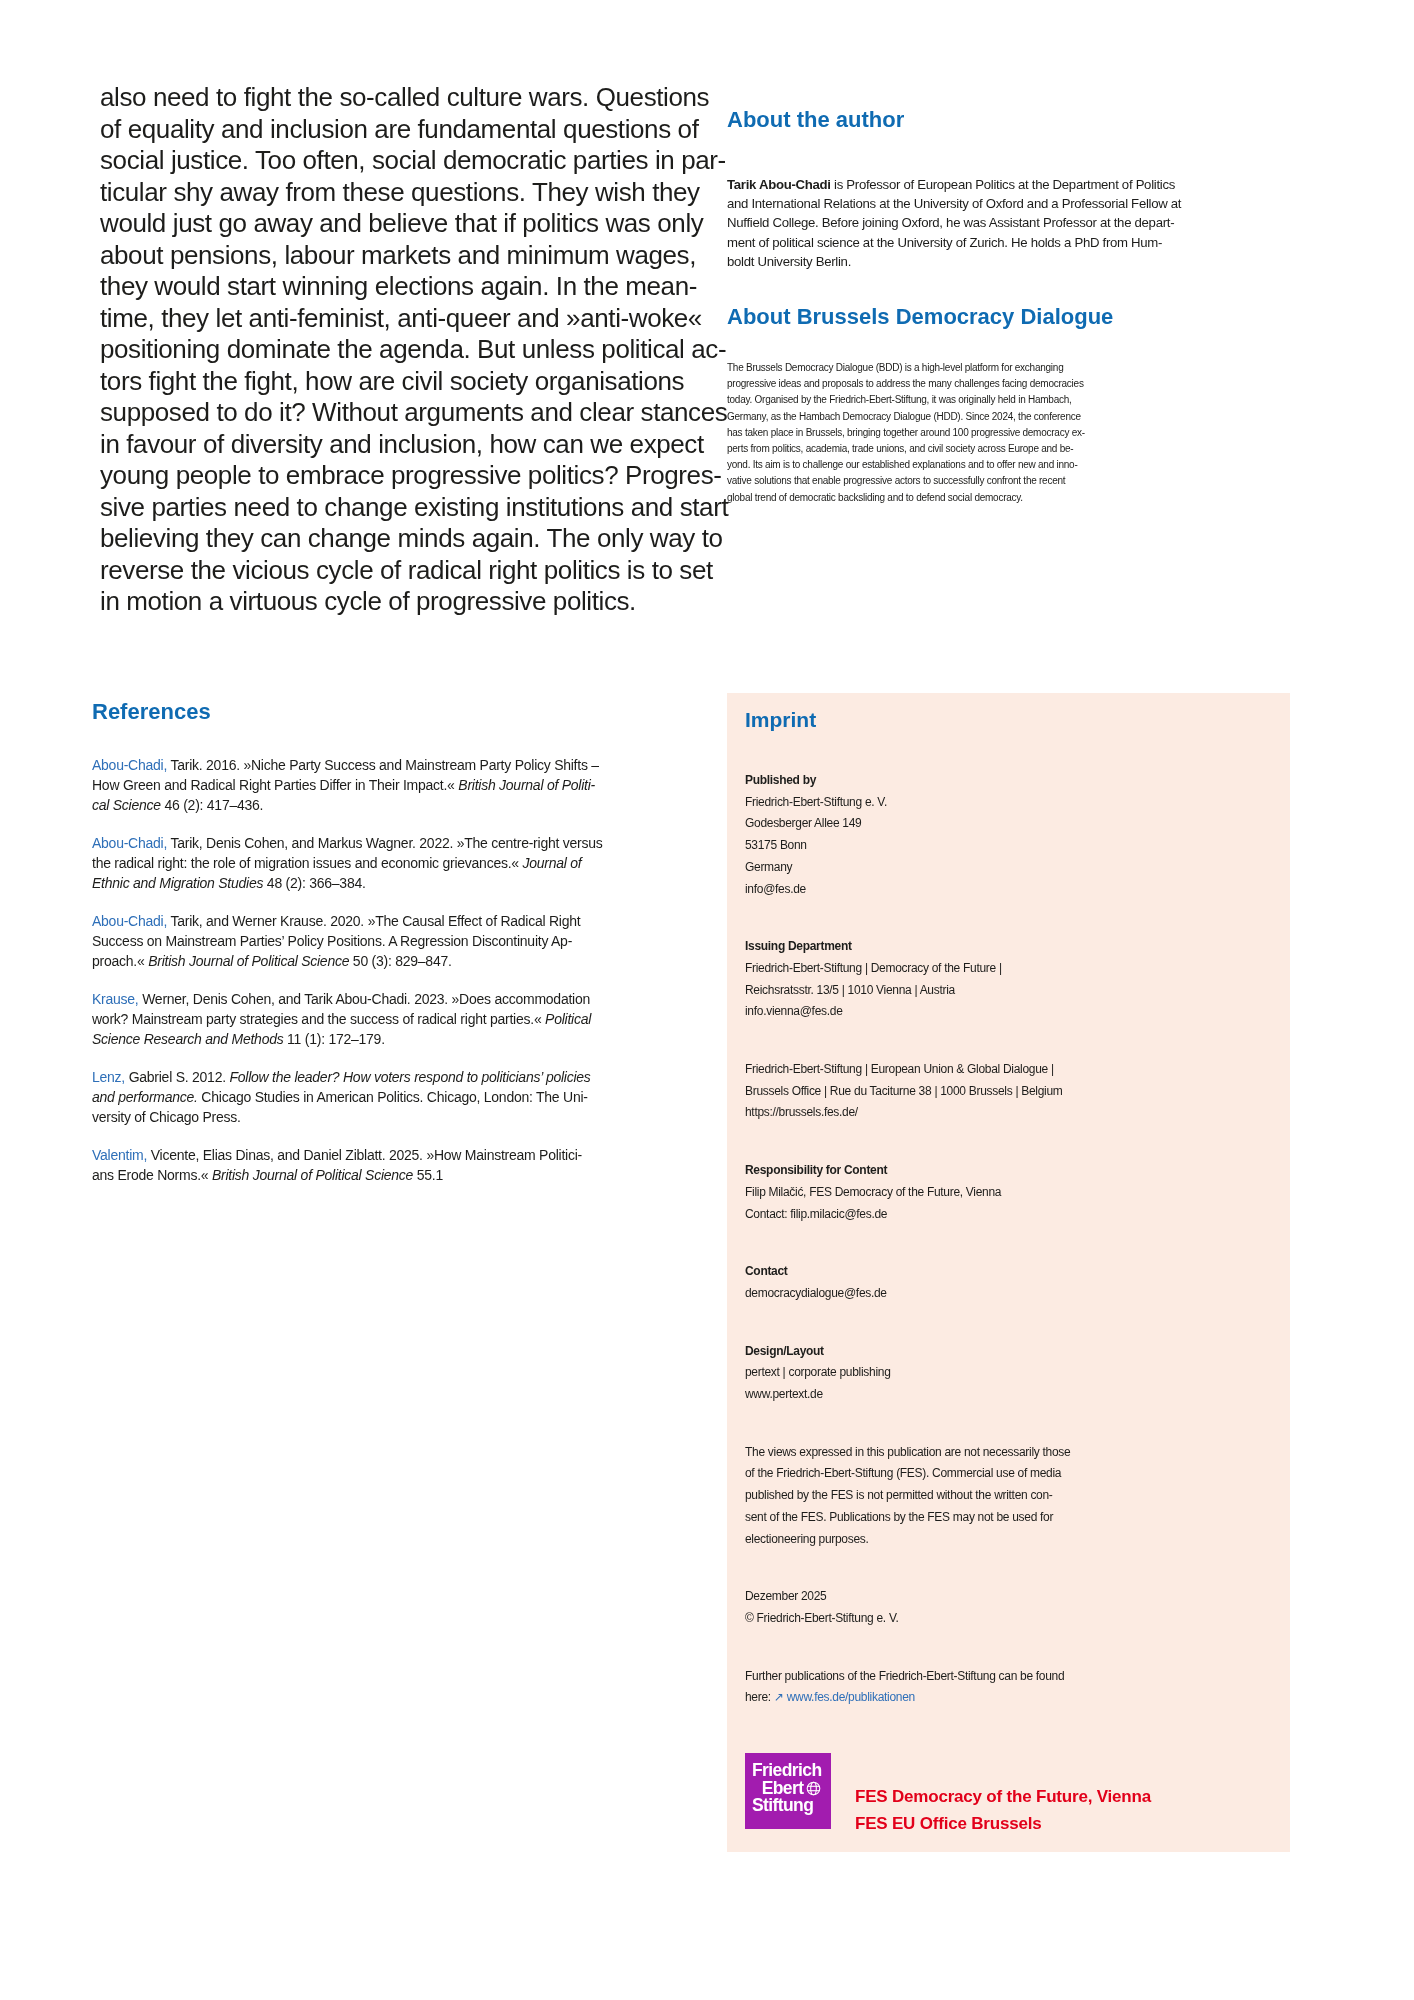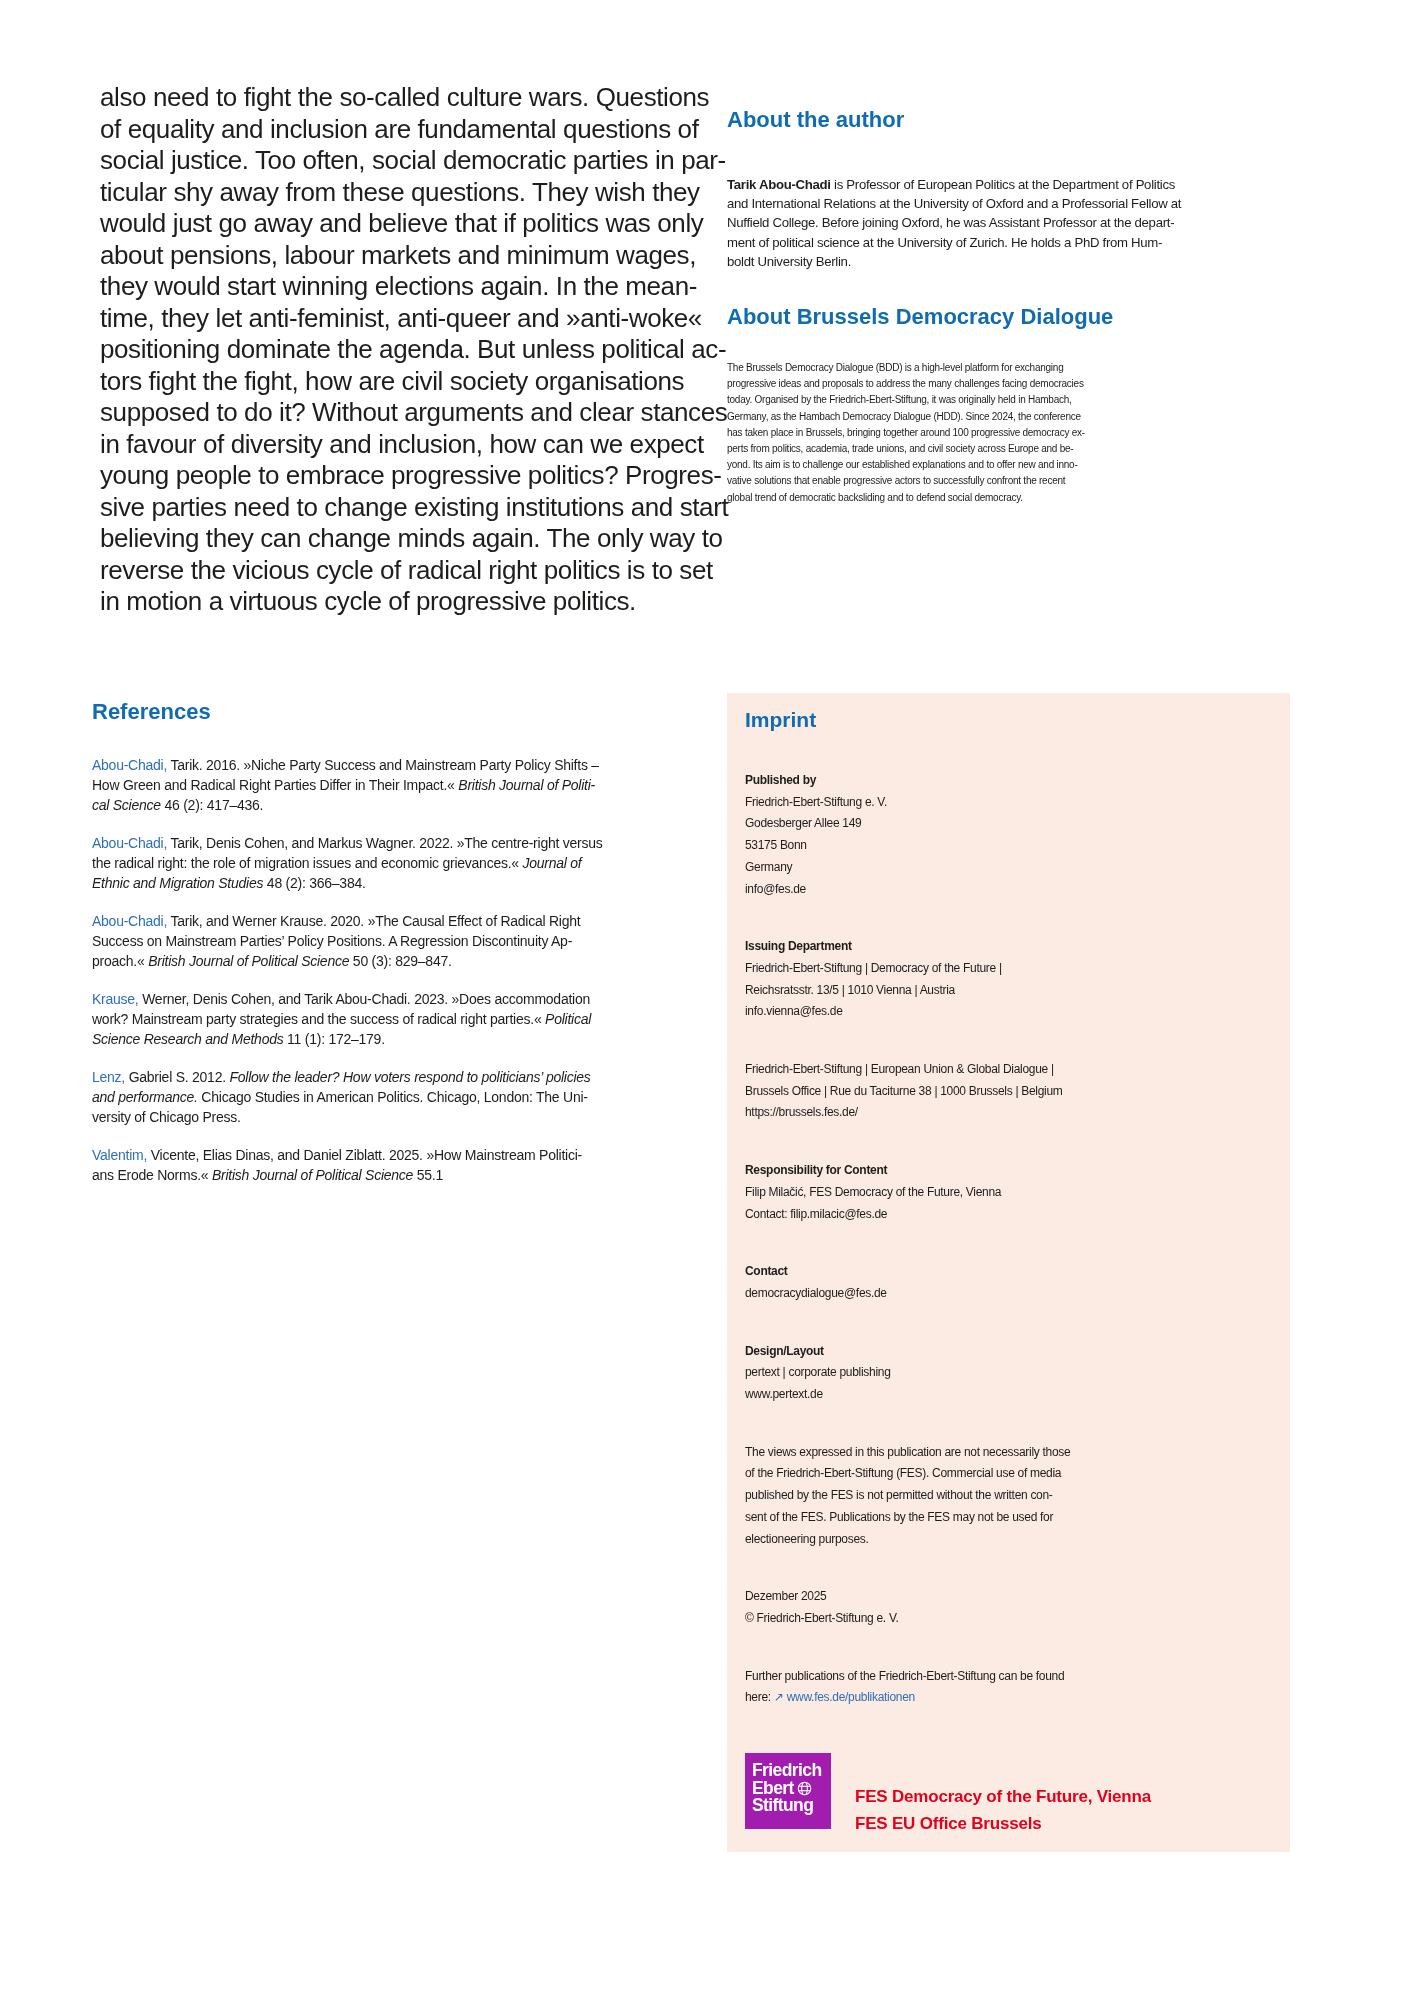--- a/index.html
+++ b/index.html
@@ -34,21 +34,21 @@
   .imp-block .text-line{white-space:nowrap;}
 
   .seg-b{font-weight:700;}
   .seg-i{font-style:italic;}
   .seg-link{color:#2e6fb8;}
 
   
   .logo-row{display:flex;align-items:flex-start;margin-top:44px;}
   .logo-box{width:86px;height:76px;background:#a21caf;color:#ffffff;box-sizing:border-box;
             padding:9px 0 0 7px;font-weight:700;font-size:17.5px;line-height:17.5px;letter-spacing:-0.6px;}
-  .logo-line-globe{display:flex;align-items:center;}
+  .logo-line-globe{display:flex;align-items:center;justify-content:center;}
   .globe-svg{margin-left:3px;}
   .logo-footer{color:#e2001a;font-weight:700;font-size:17px;line-height:27px;
                padding:30px 0 0 24px;letter-spacing:-0.2px;}
 </style>
 </head>
 <body>
 
 <div class="page">
 
   <div class="left-body" id="left-body">

